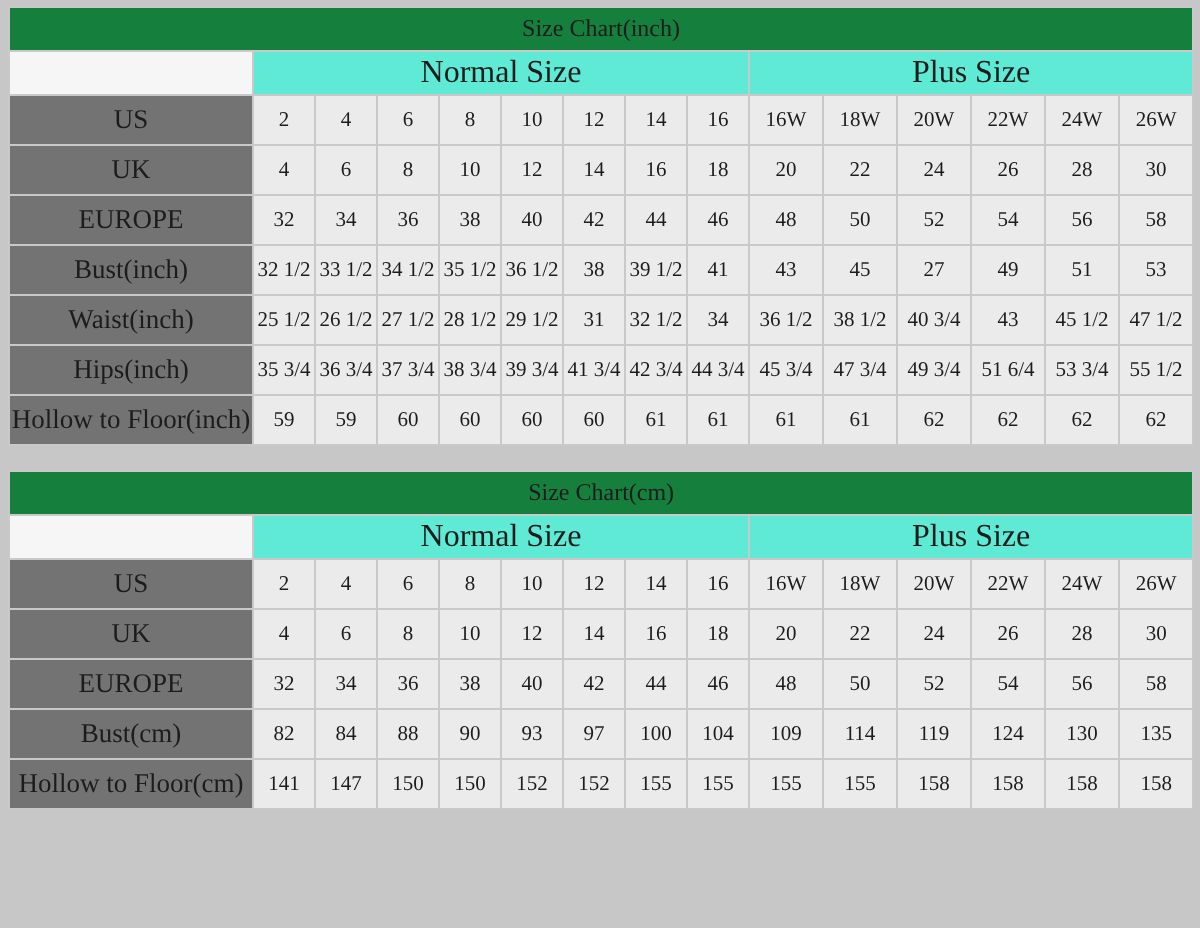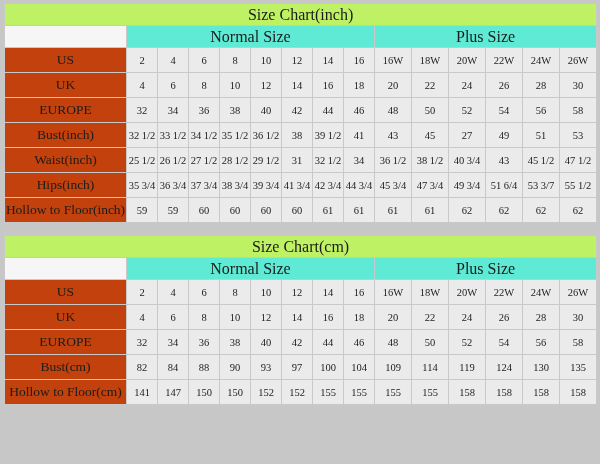--- a/index.html
+++ b/index.html
@@ -29,34 +29,34 @@
   }
   table.size-table td {
     border: 1px solid #c9c9c9;
     text-align: center;
     vertical-align: middle;
     padding: 0;
     overflow: visible;
   }
   td.title-cell {
     height: 21px;
-    font-size: 16px;
-    background: #bef264;
+    font-size: 12px;
+    background: #15803d;
     margin-top: 26px;
   }
   td.section-cell {
     height: 21px;
     font-size: 16px;
     background: #5eead4;
   }
   td.corner-cell {
     background: #f6f6f6;
   }
   td.label-cell {
-    background: #c2410c;
+    background: #737373;
     font-size: 13.5px;
   }
   td.data-cell {
     background: #ebebeb;
     font-size: 10.5px;
     white-space: nowrap;
     height: 24px;
   }
   td.normal-end {
     border-right: 1px solid #b0b0b0;
@@ -186,21 +186,21 @@
           <td class="data-cell">37 3/4</td>
           <td class="data-cell">38 3/4</td>
           <td class="data-cell">39 3/4</td>
           <td class="data-cell">41 3/4</td>
           <td class="data-cell">42 3/4</td>
           <td class="data-cell normal-end">44 3/4</td>
           <td class="data-cell">45 3/4</td>
           <td class="data-cell">47 3/4</td>
           <td class="data-cell">49 3/4</td>
           <td class="data-cell">51 6/4</td>
-          <td class="data-cell">53 3/7</td>
+          <td class="data-cell">53 3/4</td>
           <td class="data-cell">55 1/2</td>
         </tr>
         <tr>
           <td class="label-cell">Hollow to Floor(inch)</td>
           <td class="data-cell">59</td>
           <td class="data-cell">59</td>
           <td class="data-cell">60</td>
           <td class="data-cell">60</td>
           <td class="data-cell">60</td>
           <td class="data-cell">60</td>

